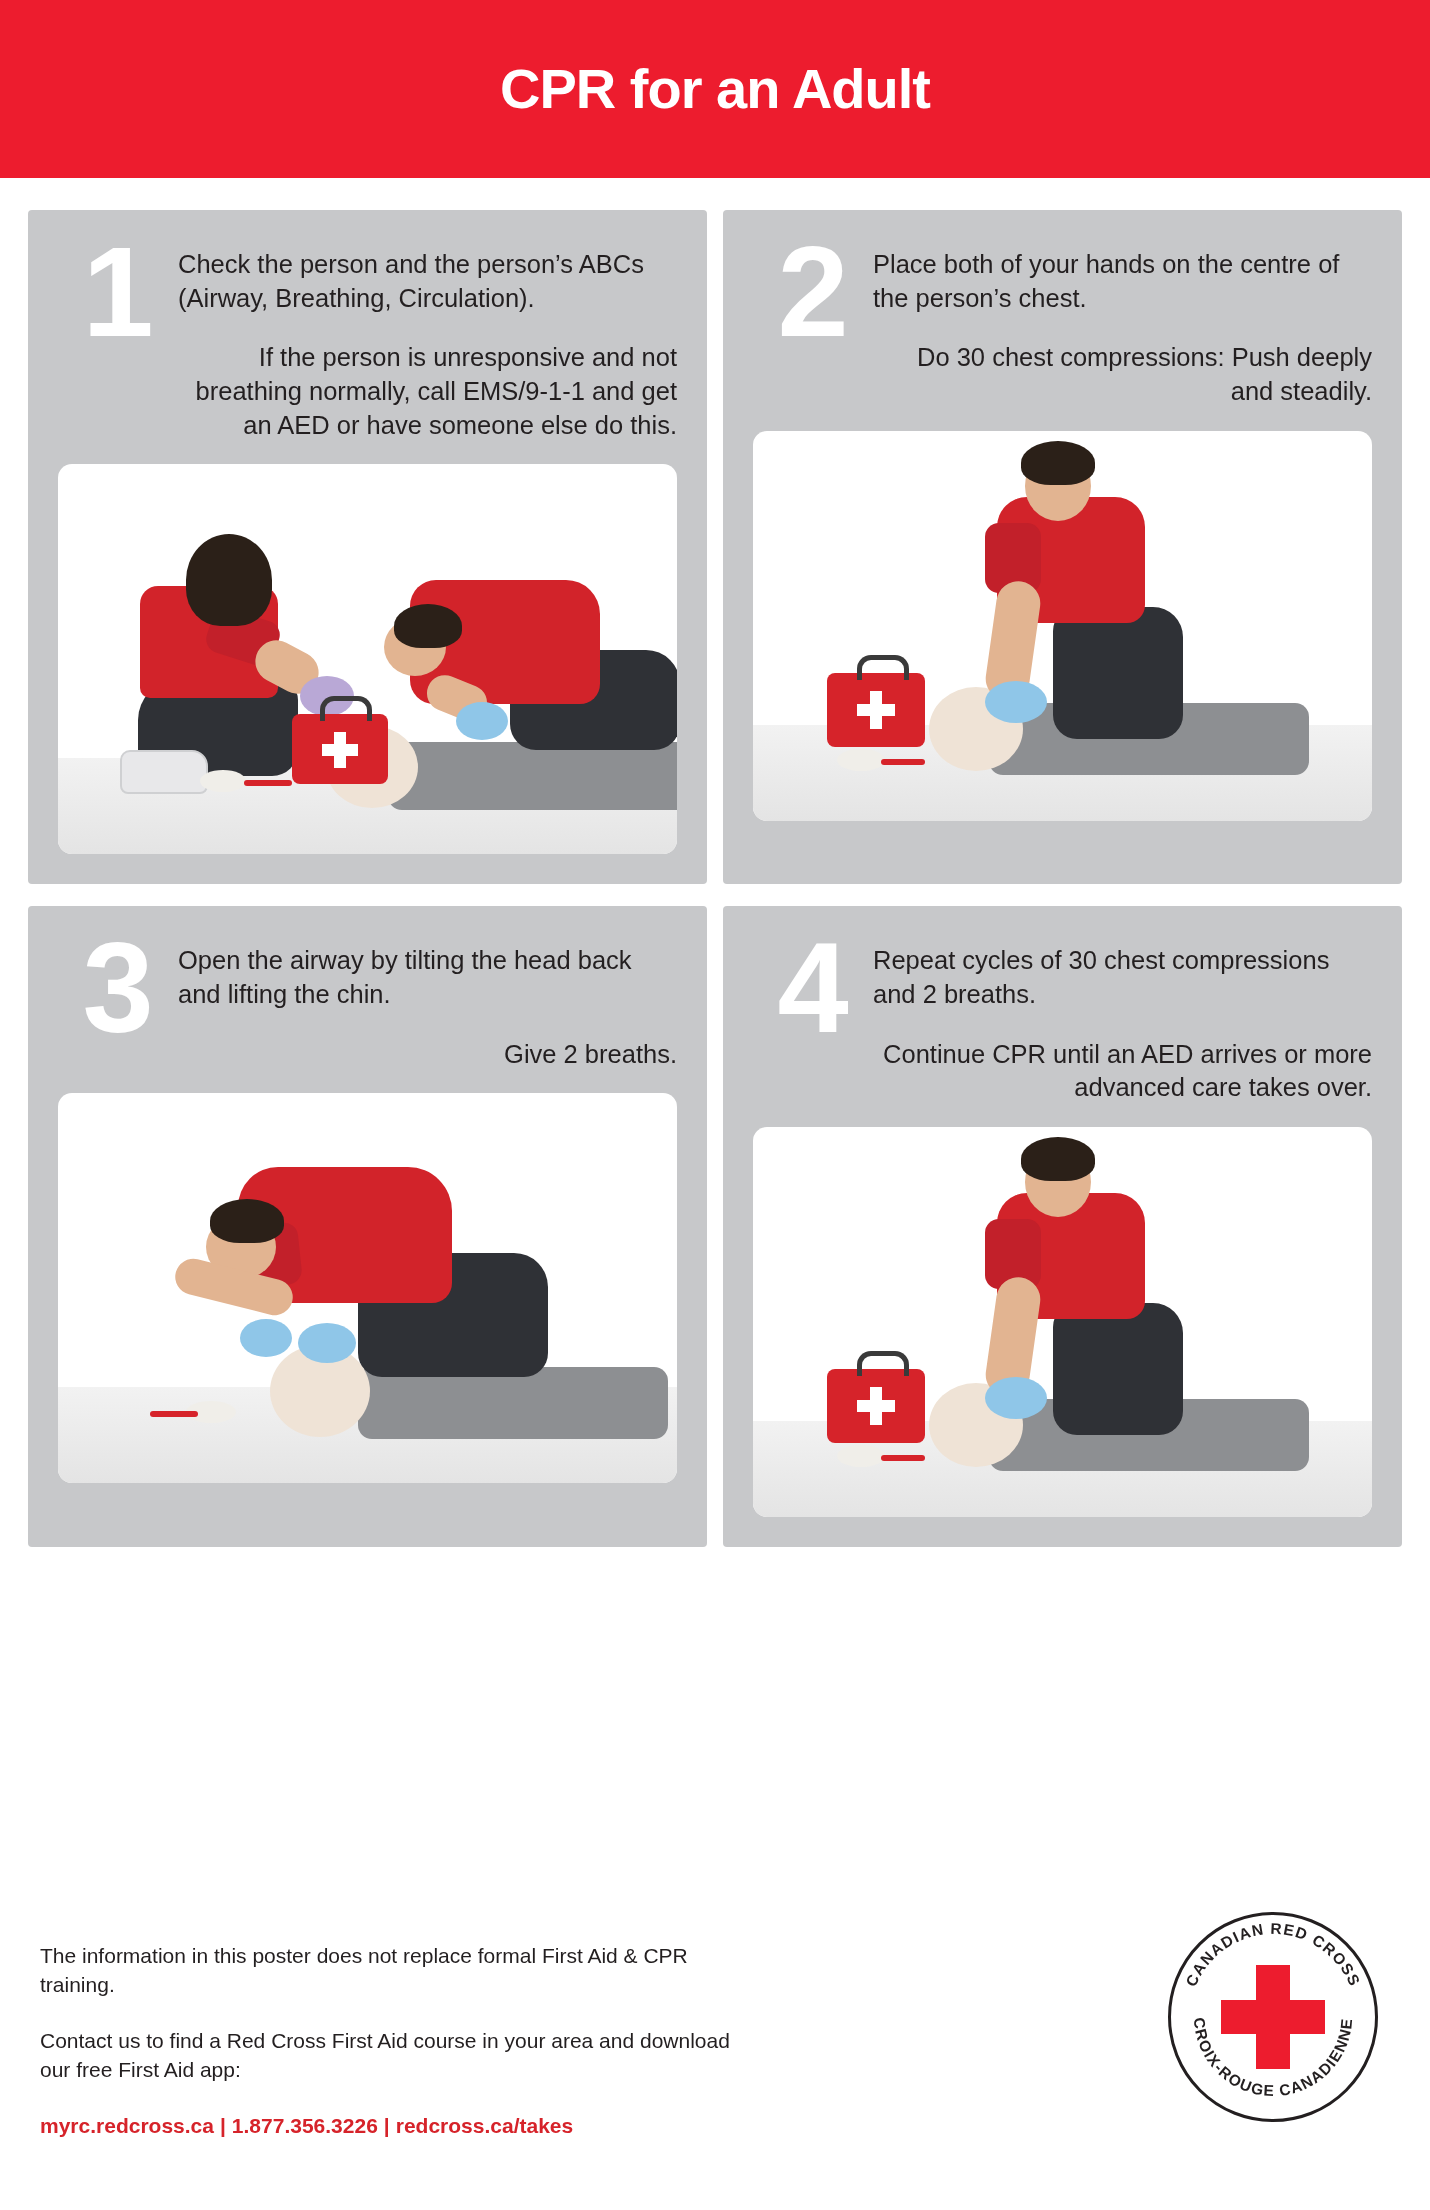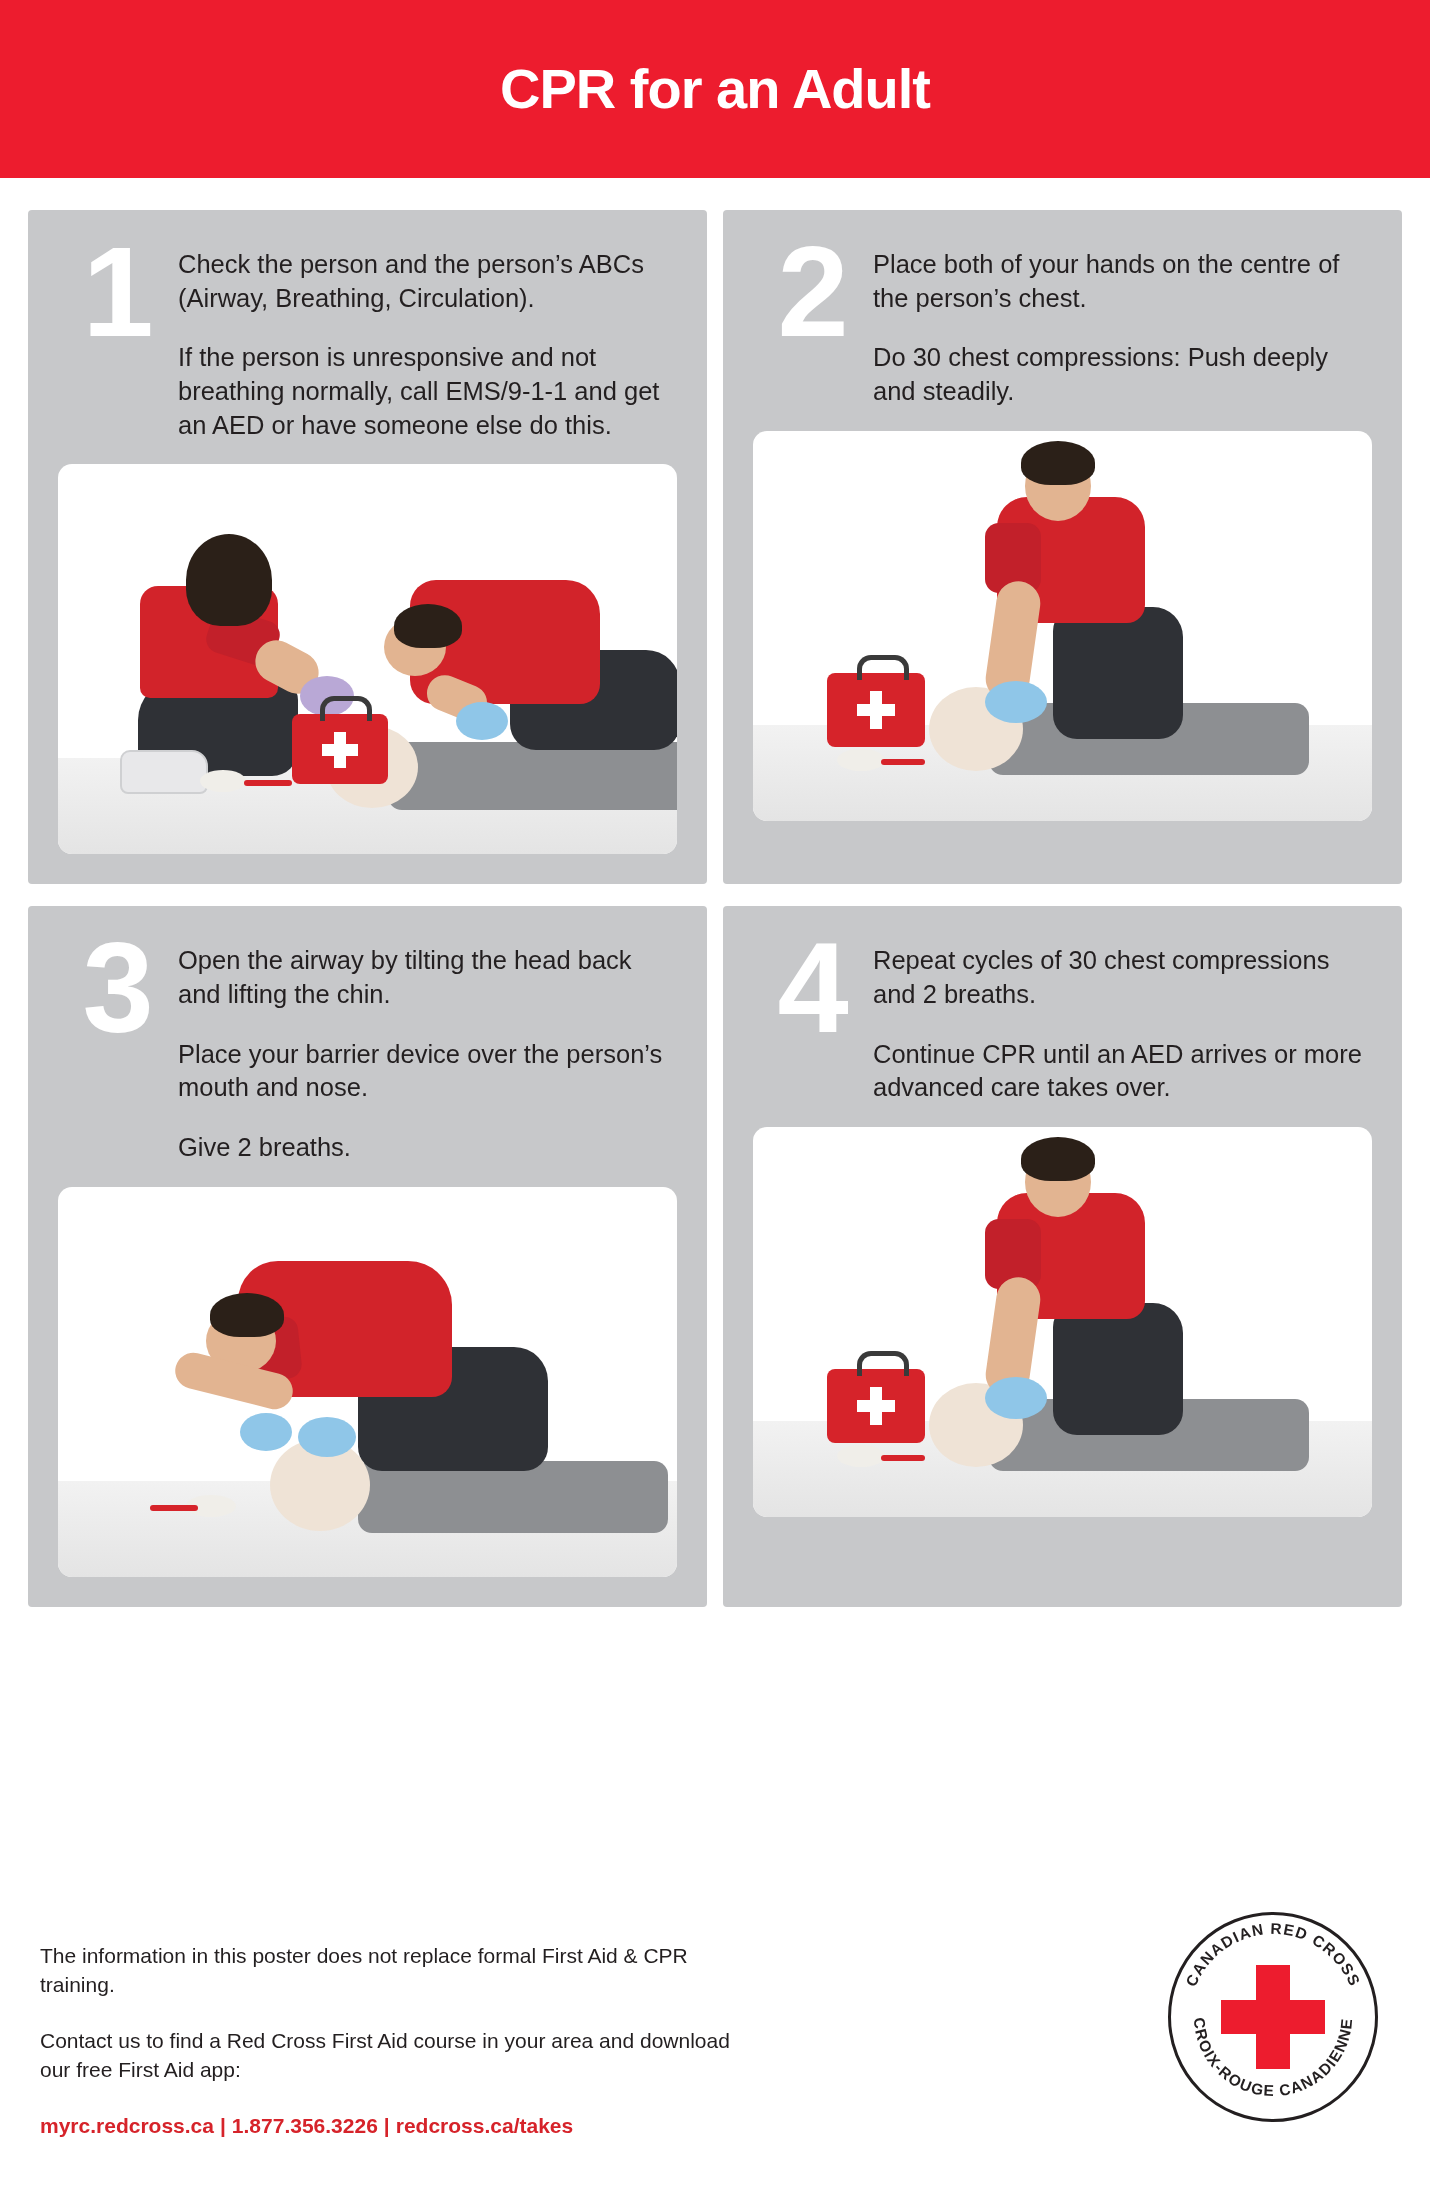--- a/index.html
+++ b/index.html
@@ -69,20 +69,21 @@
     font-size: 25.5px;
     line-height: 1.32;
     color: #231f20;
     padding-top: 10px;
   }
   .step-text p {
     margin: 0 0 26px 0;
   }
   .step-text p:last-child {
     margin-bottom: 0;
+    text-align: right;
   }
 
   
   .photo {
     margin-top: 22px;
     height: 390px;
     background: #ffffff;
     border-radius: 14px;
     position: relative;
     overflow: hidden;
@@ -307,21 +308,20 @@
       <div class="barrier" style="left:84px; top:318px; width:48px; height:22px;"></div>
       <div class="barrier-tube" style="left:128px; top:328px; width:44px; height:6px;"></div>
     </div>
   </div>
 
   <div class="step-card">
     <div class="step-head">
       <div class="step-number">3</div>
       <div class="step-text">
         <p>Open the airway by tilting the head back and lifting the chin.</p>
-        <p>Place your barrier device over the person’s mouth and nose.</p>
         <p>Give 2 breaths.</p>
       </div>
     </div>
     <div class="photo">
       <div class="floor"></div>
 
       <div class="manikin-body" style="left:300px; top:274px; width:310px; height:72px;"></div>
       <div class="manikin-head" style="left:212px; top:252px; width:100px; height:92px;"></div>
 
       <div class="pants" style="left:300px; top:160px; width:190px; height:124px; border-radius:24px 34px 24px 24px;"></div>

